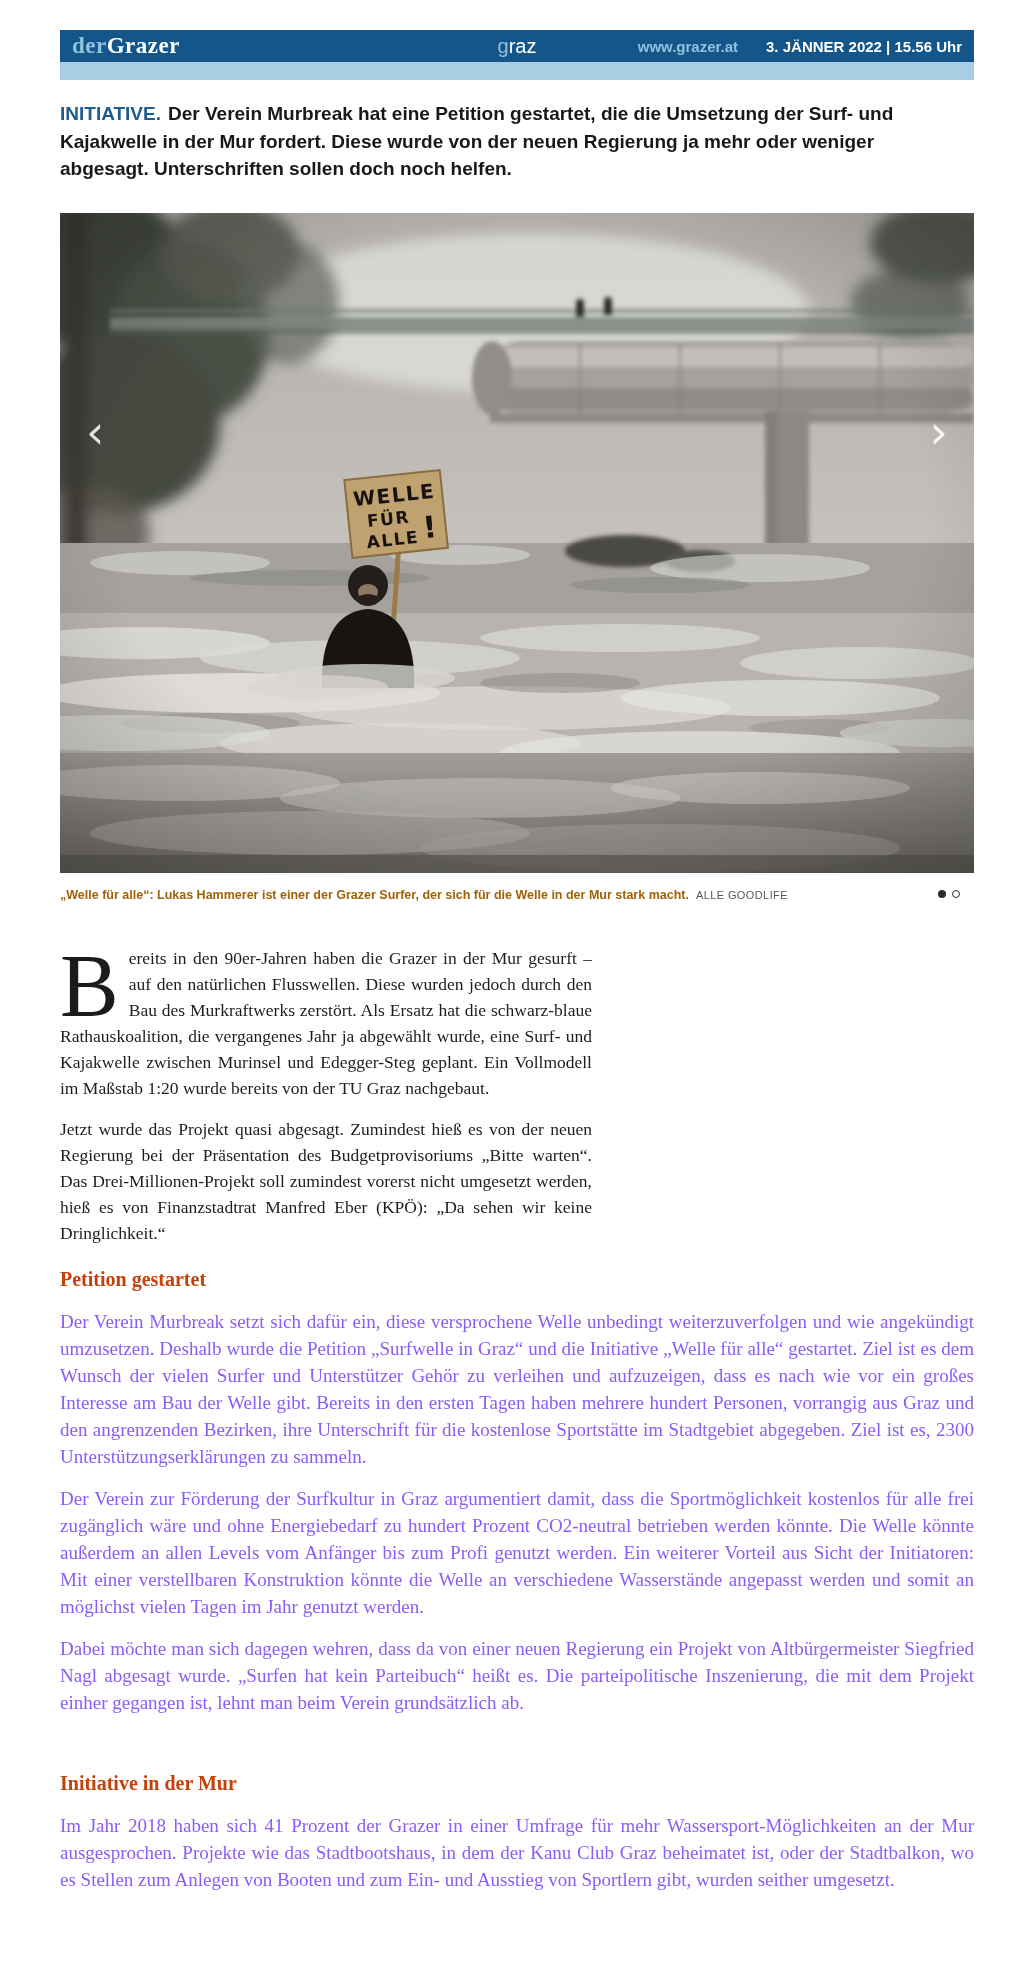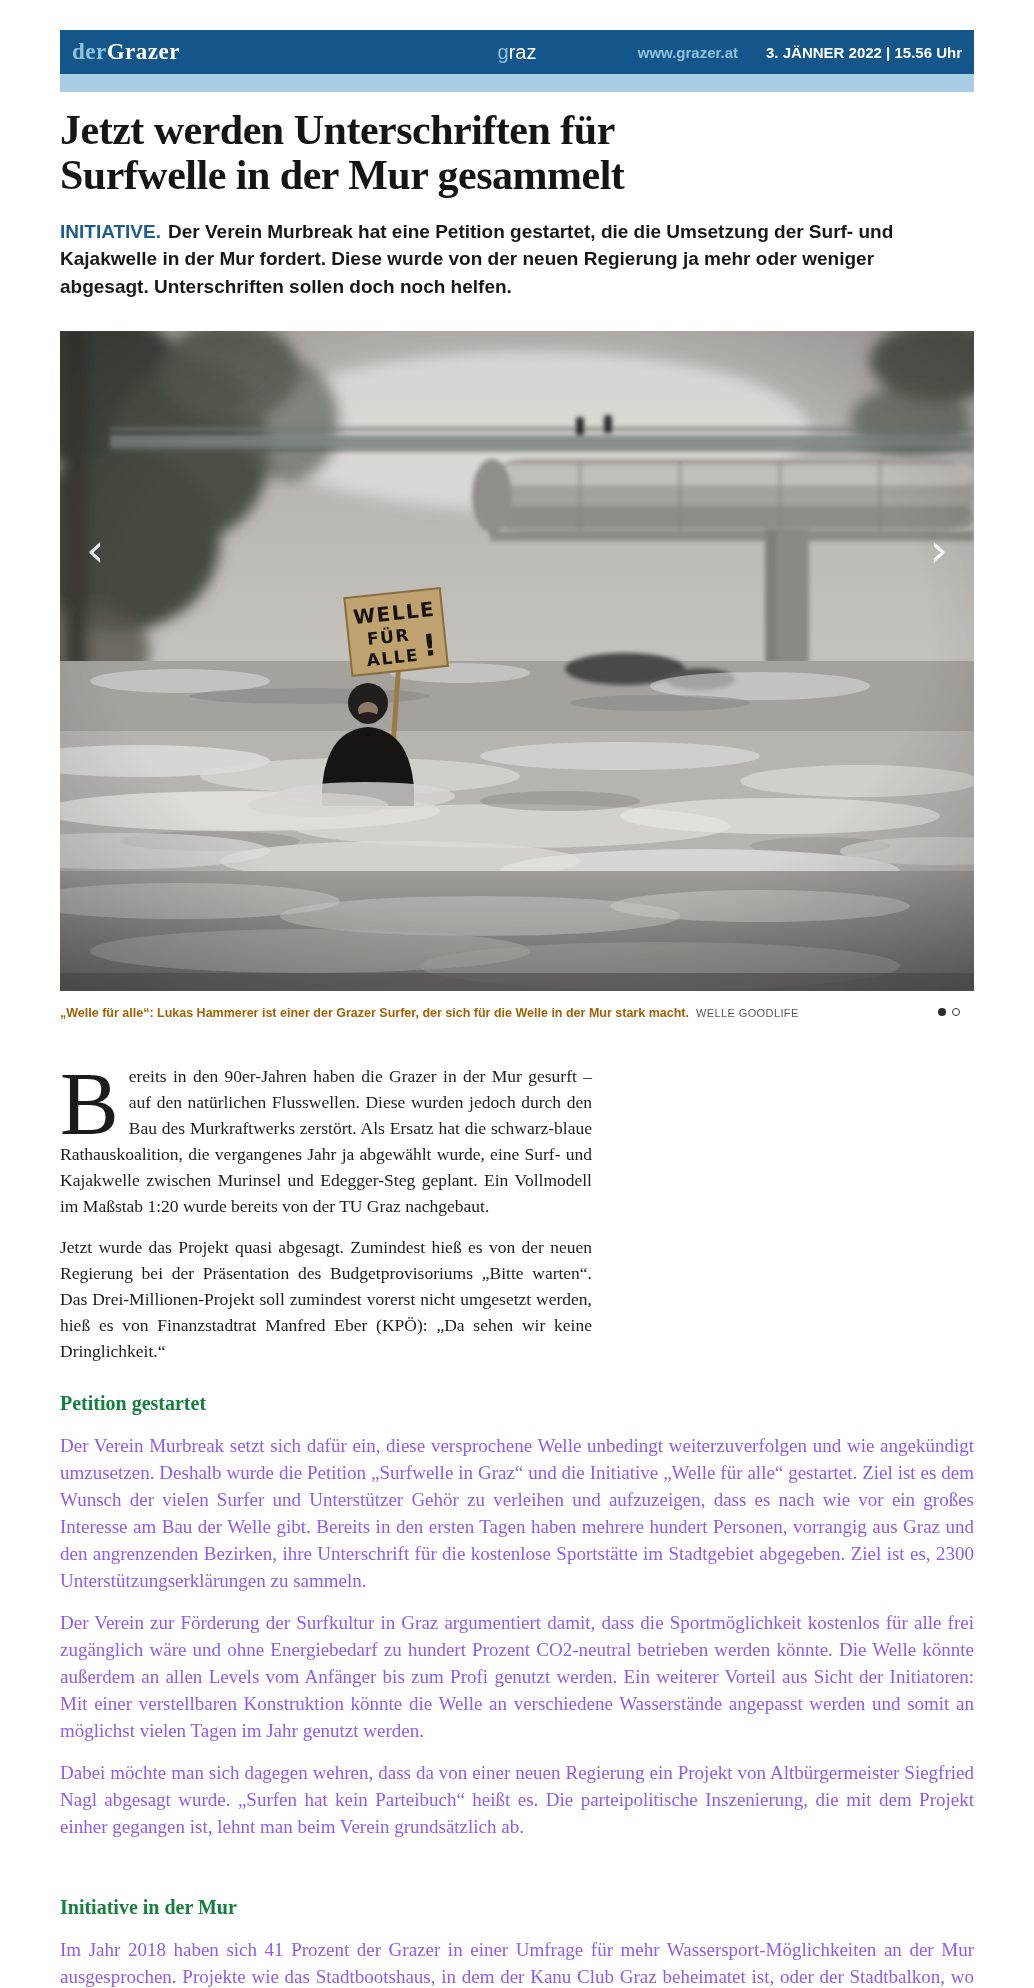--- a/index.html
+++ b/index.html
@@ -2,21 +2,21 @@
 <html><head>
 <meta charset="utf-8">
 <style>
   * { margin:0; padding:0; box-sizing:border-box; }
   html,body { background:#ffffff; }
   .page { width:1034px; min-height:1988px; background:#fff; margin:0 auto; position:relative;
           font-family:"Liberation Serif", serif; color:#1d1d1b; }
   .inner { width:914px; margin:0 auto; }
 
   
-  .topbar { margin-top:30px; height:44px; background:#14568a; position:relative;
+  .topbar { margin-top:30px; height:32px; background:#14568a; position:relative;
             display:flex; align-items:center; padding:0 12px; }
   .logo { font-family:"Liberation Serif", serif; font-weight:bold; font-size:23px; letter-spacing:.5px; cursor:pointer; }
   .logo-der { color:#8fc2de; }
   .logo-grazer { color:#ffffff; }
   .edition { position:absolute; left:50%; transform:translateX(-50%);
              font-family:"Liberation Sans", sans-serif; font-weight:normal; font-size:20px; cursor:pointer; }
   .ed-g { color:#8fc2de; }
   .ed-raz { color:#ffffff; }
   .topbar-right { margin-left:auto; display:flex; align-items:center; gap:28px;
                   font-family:"Liberation Sans", sans-serif; font-weight:bold; font-size:15px; }
@@ -48,21 +48,21 @@
   .dots { display:flex; gap:6px; align-items:center; padding-right:14px; }
   .dot { width:8px; height:8px; border-radius:50%; cursor:pointer; }
   .dot.active { background:#2d2d2d; }
   .dot.outline { border:1.5px solid #2d2d2d; background:transparent; }
 
   
   .body-col { width:532px; margin-top:42px; }
   .body-col p { font-size:17.5px; line-height:26px; text-align:justify; margin-bottom:15px; color:#1d1d1b; }
   .dropcap { float:left; font-size:88px; line-height:66px; padding:8px 10px 0 0; color:#1b1b19; }
 
-  h2.sect { font-size:20px; font-weight:bold; color:#15803d; margin:28px 0 17px; }
+  h2.sect { font-size:20px; font-weight:bold; color:#c2410c; margin:22px 0 17px; }
   section.sect2 h2.sect { margin-top:56px; }
   p.wide { font-size:19px; line-height:27px; text-align:justify; margin-bottom:15px; color:#8b5cf6; }
 </style>
 </head>
 <body>
 
 <div class="page">
   <div class="inner">
 
     <header class="topbar">
@@ -72,24 +72,20 @@
       <div class="edition">
         <span class="ed-g">g</span><span class="ed-raz">raz</span>
       </div>
       <div class="topbar-right">
         <span class="site-url">www.grazer.at</span>
         <span class="date-time">3. JÄNNER 2022 | 15.56 Uhr</span>
       </div>
     </header>
     <div class="subbar"></div>
 
-    <h1 class="headline">
-      <span>Jetzt werden Unterschriften für</span><br>
-      <span>Surfwelle in der Mur gesammelt</span>
-    </h1>
 
     <p class="lead">
       <strong class="kicker">INITIATIVE.</strong><span>Der Verein Murbreak hat eine Petition gestartet, die die Umsetzung der Surf- und Kajakwelle in der Mur fordert. Diese wurde von der neuen Regierung ja mehr oder weniger abgesagt. Unterschriften sollen doch noch helfen.</span>
     </p>
 
     <figure>
       <div class="photo-wrap">
         <svg width="914" height="660" viewBox="0 0 914 660" xmlns="http://www.w3.org/2000/svg">
           <defs>
             <linearGradient id="sky" x1="0" y1="0" x2="0" y2="1">
@@ -203,21 +199,21 @@
             <ellipse cx="258" cy="474" rx="70" ry="12" fill="#d8d6d2" opacity="0.7"></ellipse>
           </g>
 
           <rect x="0" y="0" width="914" height="660" fill="url(#vg)"></rect>
         </svg>
         <button class="nav prev">‹</button>
         <button class="nav next">›</button>
       </div>
       <figcaption class="cap-row">
         <div class="cap-text">
-          <span class="caption">„Welle für alle“: Lukas Hammerer ist einer der Grazer Surfer, der sich für die Welle in der Mur stark macht.</span><span class="credit">WELLE GOODLIFE</span>
+          <span class="caption">„Welle für alle“: Lukas Hammerer ist einer der Grazer Surfer, der sich für die Welle in der Mur stark macht.</span><span class="credit">ALLE GOODLIFE</span>
         </div>
         <div class="dots">
           <span class="dot active"></span>
           <span class="dot outline"></span>
         </div>
       </figcaption>
     </figure>
 
     <div class="body-col">
       <p><span class="dropcap">B</span><span>ereits in den 90er-Jahren haben die Grazer in der Mur gesurft – auf den natürlichen Flusswellen. Diese wurden jedoch durch den Bau des Murkraftwerks zerstört. Als Ersatz hat die schwarz-blaue Rathauskoalition, die vergangenes Jahr ja abgewählt wurde, eine Surf- und Kajakwelle zwischen Murinsel und Edegger-Steg geplant. Ein Vollmodell im Maßstab 1:20 wurde bereits von der TU Graz nachgebaut.</span></p>

